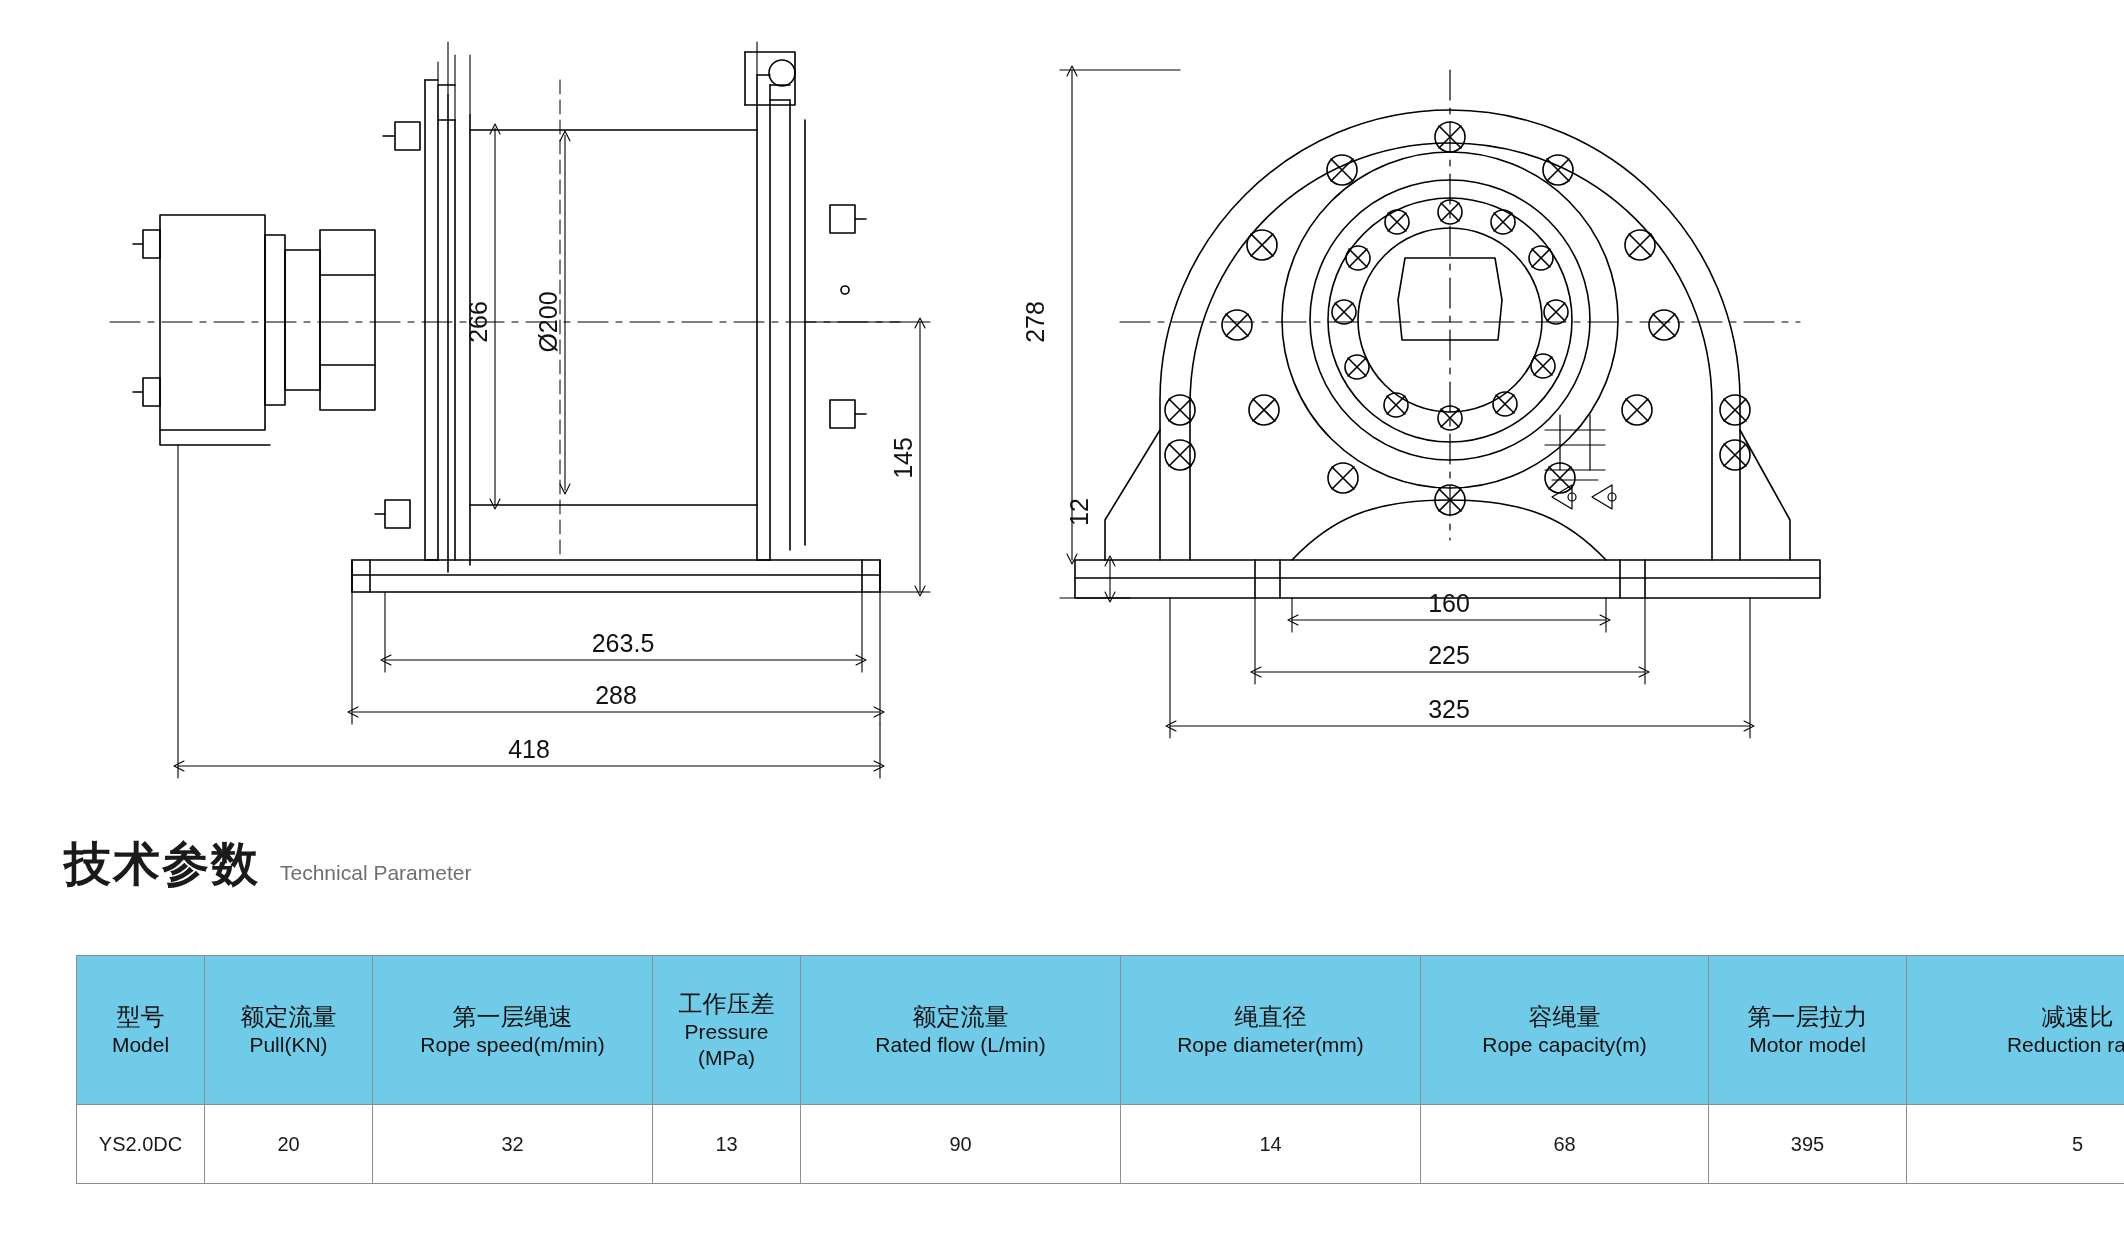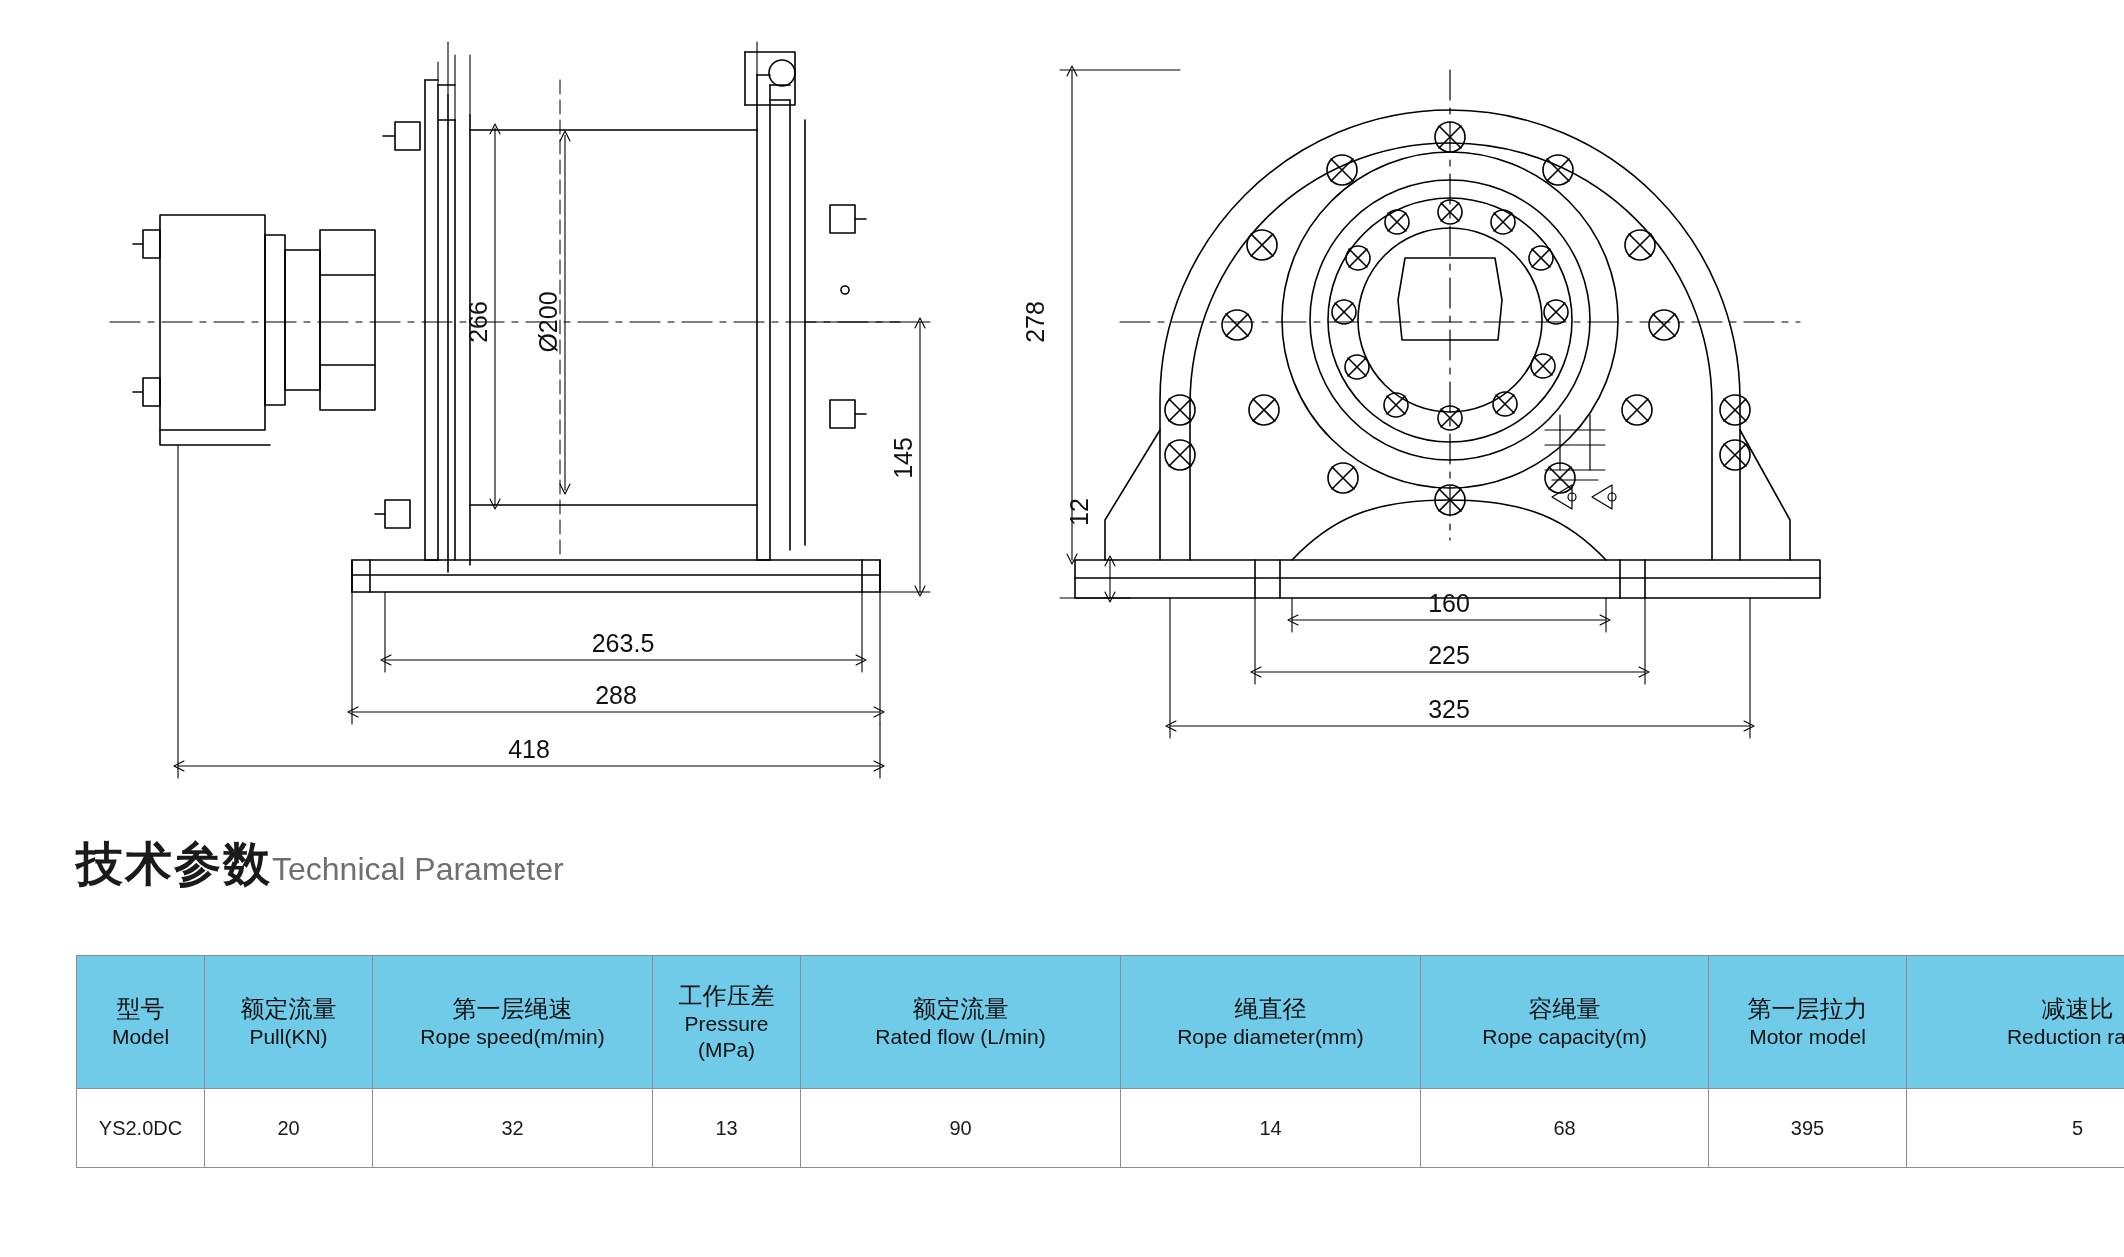--- a/index.html
+++ b/index.html
@@ -27,36 +27,36 @@
     top: 0;
     width: 2124px;
     height: 820px;
   }
   .drawings svg {
     display: block;
   }
   
   .heading {
     position: absolute;
-    left: 76px;
+    left: 64px;
     top: 840px;
     display: flex;
     align-items: baseline;
   }
   .heading .cn {
     font-size: 47px;
     font-weight: bold;
     letter-spacing: 2px;
     color: #1a1a1a;
     line-height: 1;
   }
   .heading .en {
-    font-size: 32px;
+    font-size: 21px;
     color: #6f6f6f;
-    margin-left: 0;
+    margin-left: 20px;
     line-height: 1;
   }
   
   .spec-table {
     position: absolute;
     left: 76px;
     top: 955px;
     width: 1972px;
     border-collapse: collapse;
     table-layout: fixed;
@@ -64,21 +64,21 @@
   .spec-table th, .spec-table td {
     border: 1px solid #8d8d8d;
     text-align: center;
     vertical-align: middle;
   }
   .spec-table thead th {
     background: #6fcbe8;
     color: #111;
     font-weight: normal;
     height: 108px;
-    padding: 12px 2px;
+    padding: 20px 2px;
   }
   .spec-table thead th .h-cn {
     display: block;
     font-size: 24px;
     line-height: 1.25;
   }
   .spec-table thead th .h-en {
     display: block;
     font-size: 21px;
     line-height: 1.25;

